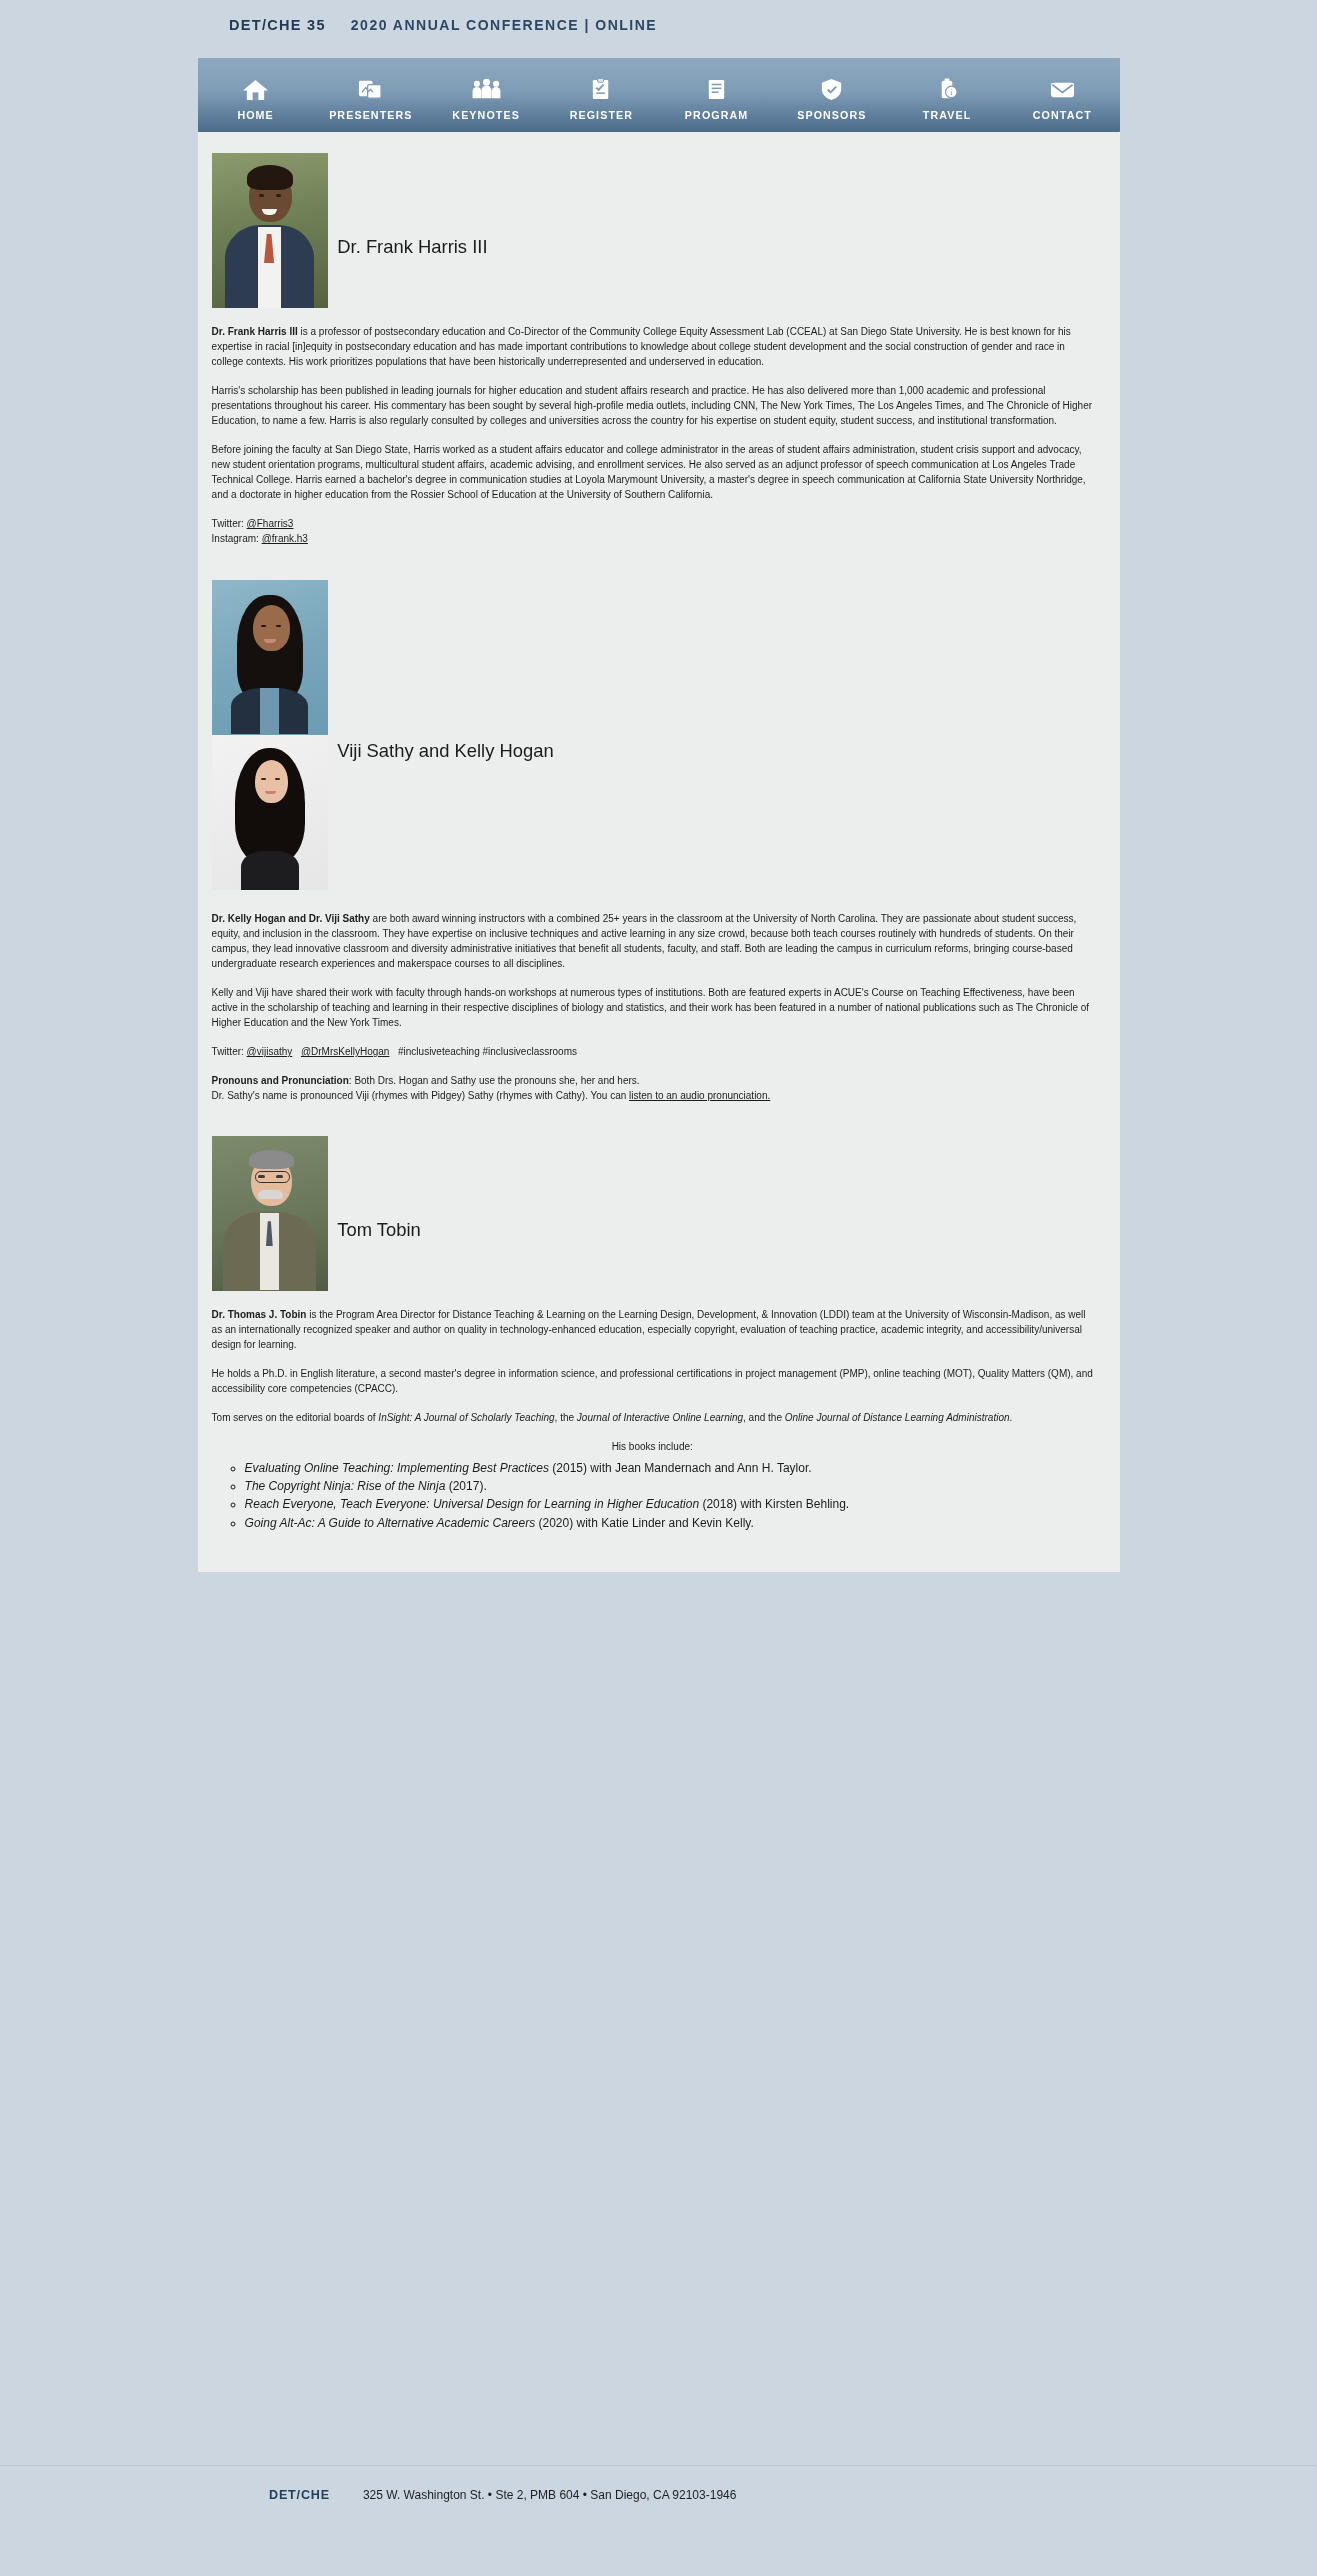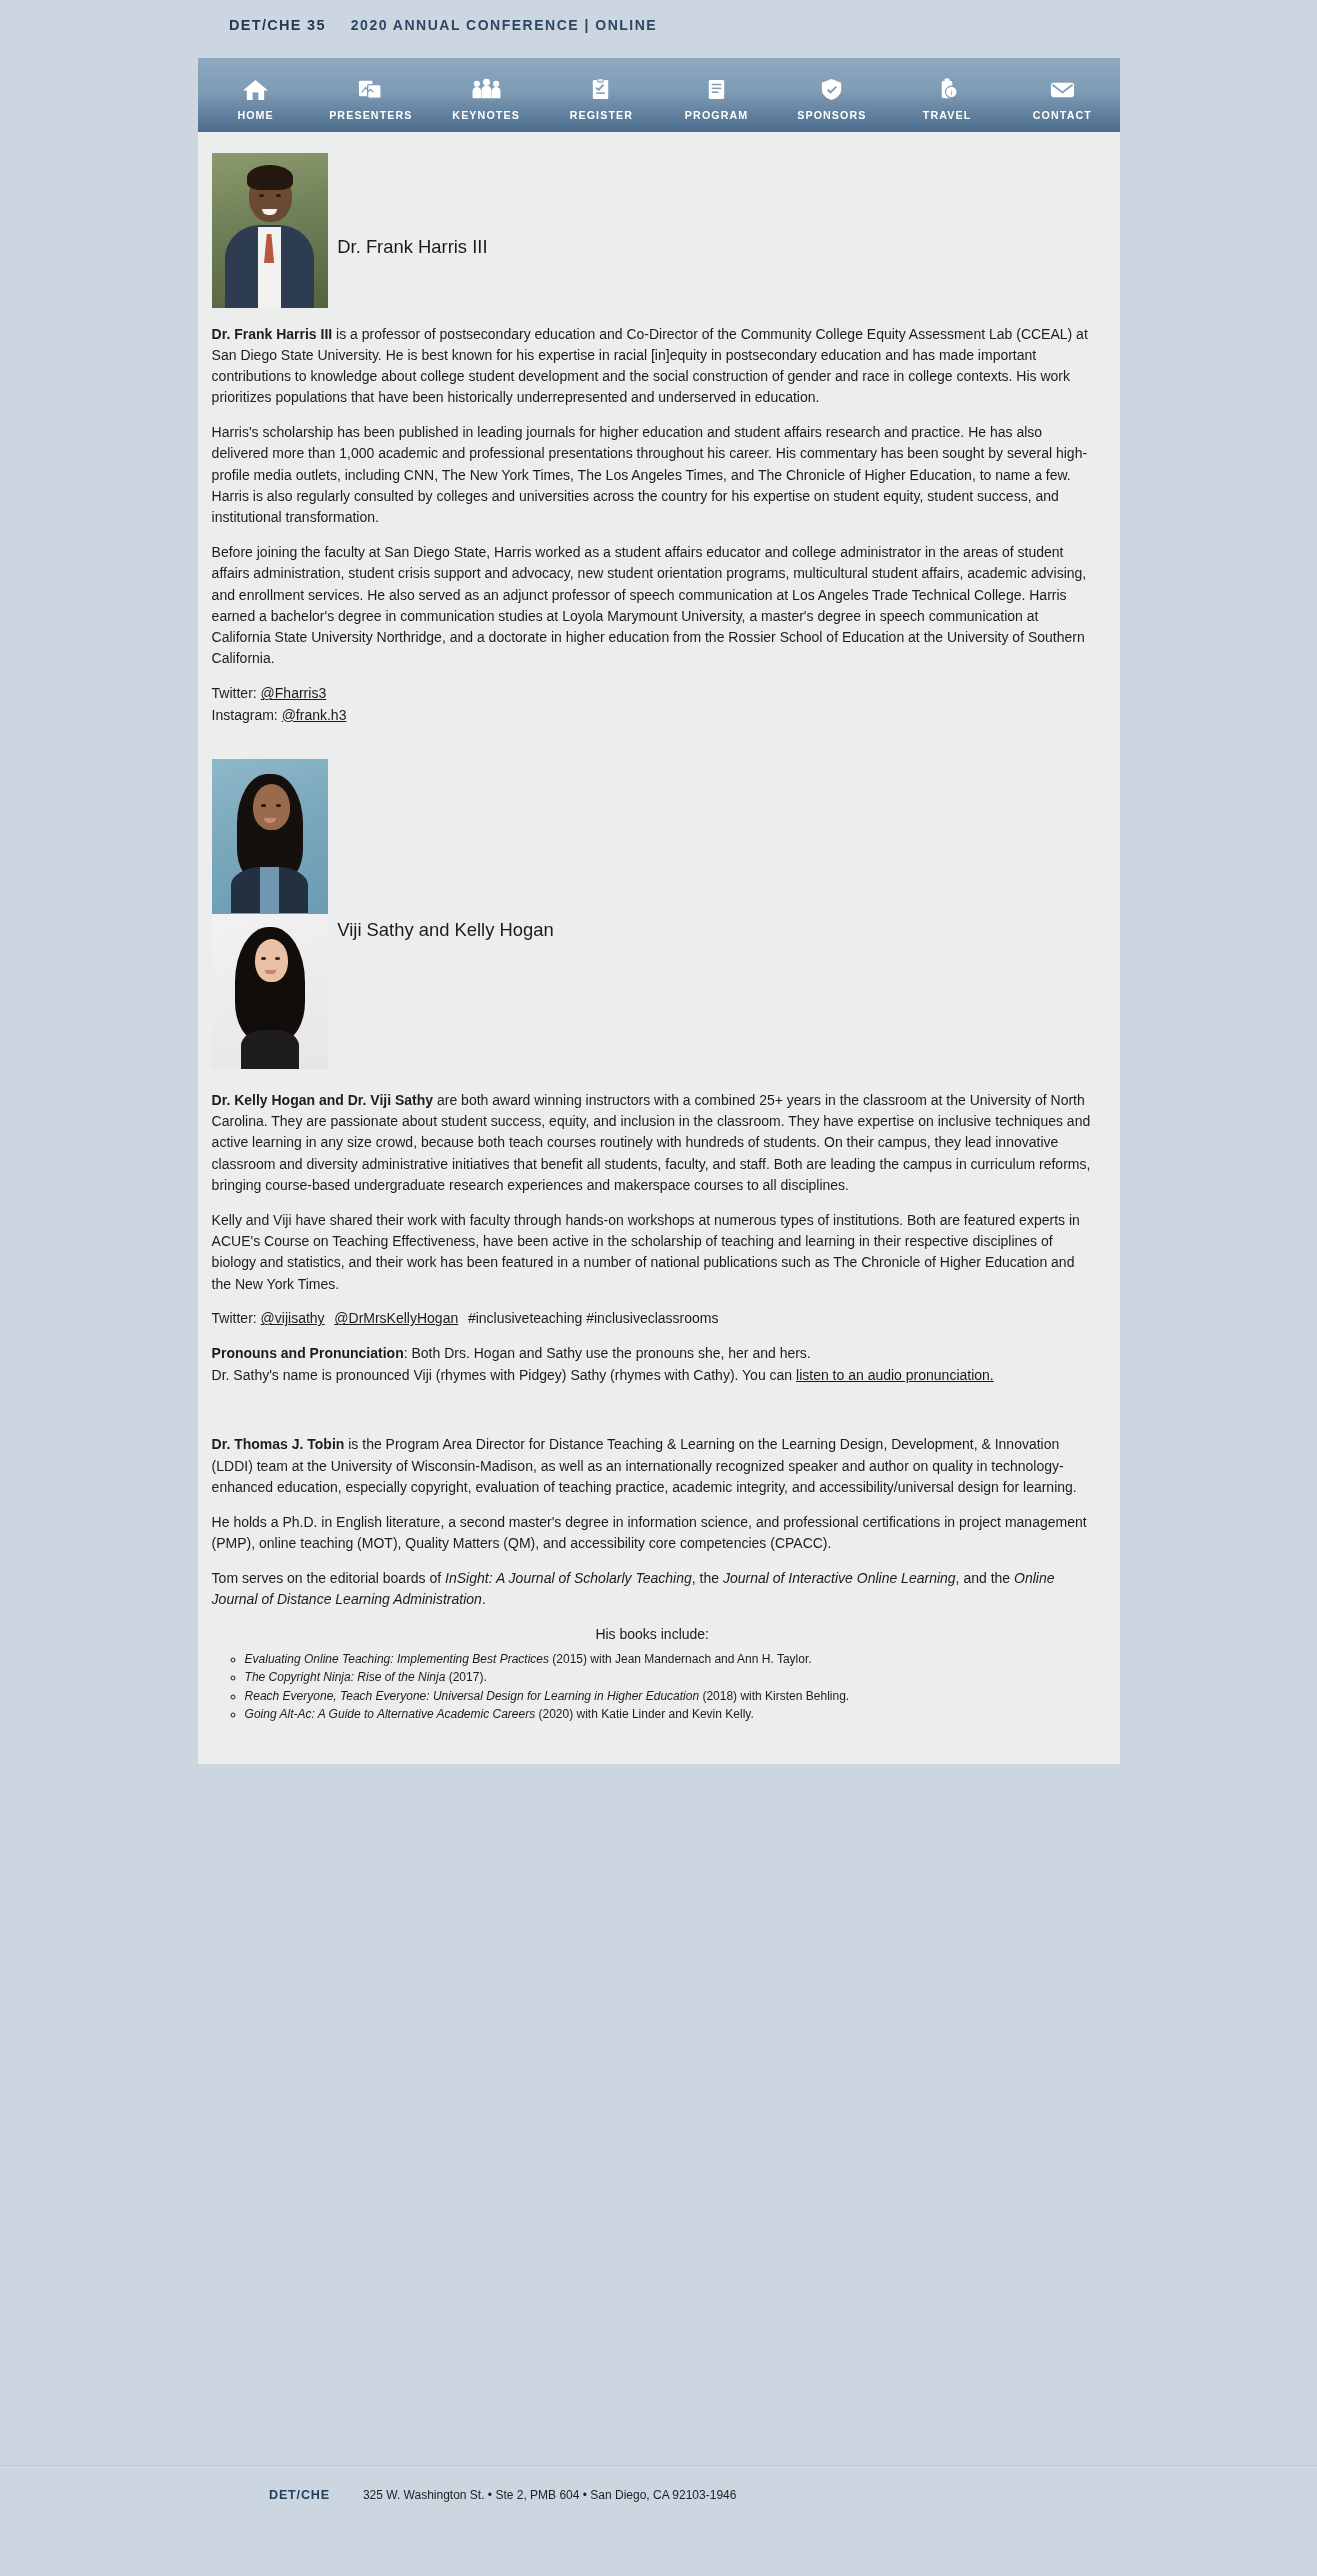--- a/index.html
+++ b/index.html
@@ -111,21 +111,21 @@
     color: #1b1b1b;
     margin-left: 9.7px;
     margin-bottom: 50px;
     white-space: nowrap;
   }
   .bio {
     margin-top: 15.5px;
     padding-right: 13.6px;
   }
   .bio p {
-    font-size: 14px;
+    font-size: 10px;
     line-height: 1.52;
     color: #1c1c1c;
     margin: 0 0 13.6px 0;
   }
   .bio p:last-child { margin-bottom: 0; }
   .bio b { font-weight: bold; }
   .bio i { font-style: italic; }
   a.link {
     color: #1b1b1b;
     text-decoration: underline;
@@ -363,20 +363,34 @@
         <p class="pronoun-block">
           <b>Pronouns and Pronunciation</b><span>: Both Drs. Hogan and Sathy use the pronouns she, her and hers.</span><br>
           <span>Dr. Sathy's name is pronounced Viji (rhymes with Pidgey) Sathy (rhymes with Cathy). You can </span><a class="link" href="#">listen to an audio pronunciation.</a>
         </p>
       </div>
     </section>
 
     <div class="spacer-lg"></div>
 
     <section class="speaker">
+      <div class="photo-row">
+        <div class="photo p-tobin">
+          <div class="face" style="left:39px;top:19.4px;width:41px;height:50px;background:#e4bb9b;"></div>
+          <div class="hair" style="left:37px;top:13.6px;width:45px;height:19.4px;background:#8b8b8b;"></div>
+          <div style="position:absolute;left:46px;top:39px;width:7.7px;height:2.9px;background:#3b3b3b;border-radius:1.9px;"></div>
+          <div style="position:absolute;left:64px;top:39px;width:7.7px;height:2.9px;background:#3b3b3b;border-radius:1.9px;"></div>
+          <div style="position:absolute;left:43px;top:35px;width:35px;height:11.6px;border:1.5px solid #30302e;border-radius:5.8px;"></div>
+          <div style="position:absolute;left:46px;top:54px;width:25px;height:8.7px;background:#d6d6d6;border-radius:9.7px 9.7px 5.8px 5.8px;"></div>
+          <div class="body-shape" style="left:11.6px;top:76px;width:93px;height:79px;background:#6d6a54;"></div>
+          <div class="shirt" style="left:48px;top:77px;width:19.4px;height:77px;background:#e9e7df;"></div>
+          <div style="position:absolute;left:50px;top:85px;width:15.5px;height:25px;background:#4c5a68;clip-path:polygon(40% 0,60% 0,72% 100%,28% 100%);"></div>
+        </div>
+        <div class="speaker-name">Tom Tobin</div>
+      </div>
 
       <div class="bio">
         <p><b>Dr. Thomas J. Tobin</b><span> is the Program Area Director for Distance Teaching &amp; Learning on the Learning Design, Development, &amp; Innovation (LDDI) team at the University of Wisconsin-Madison, as well as an internationally recognized speaker and author on quality in technology-enhanced education, especially copyright, evaluation of teaching practice, academic integrity, and accessibility/universal design for learning.</span></p>
         <p>He holds a Ph.D. in English literature, a second master's degree in information science, and professional certifications in project management (PMP), online teaching (MOT), Quality Matters (QM), and accessibility core competencies (CPACC).</p>
         <p>
           <span>Tom serves on the editorial boards of </span><i>InSight: A Journal of Scholarly Teaching</i><span>, the </span><i>Journal of Interactive Online Learning</i><span>, and the </span><i>Online Journal of Distance Learning Administration</i><span>.</span>
         </p>
         <p style="margin-bottom:3.9px;text-align:center;">His books include:</p>
         <ul class="booklist">
           <li><i>Evaluating Online Teaching: Implementing Best Practices</i><span> (2015) with Jean Mandernach and Ann H. Taylor.</span></li>

